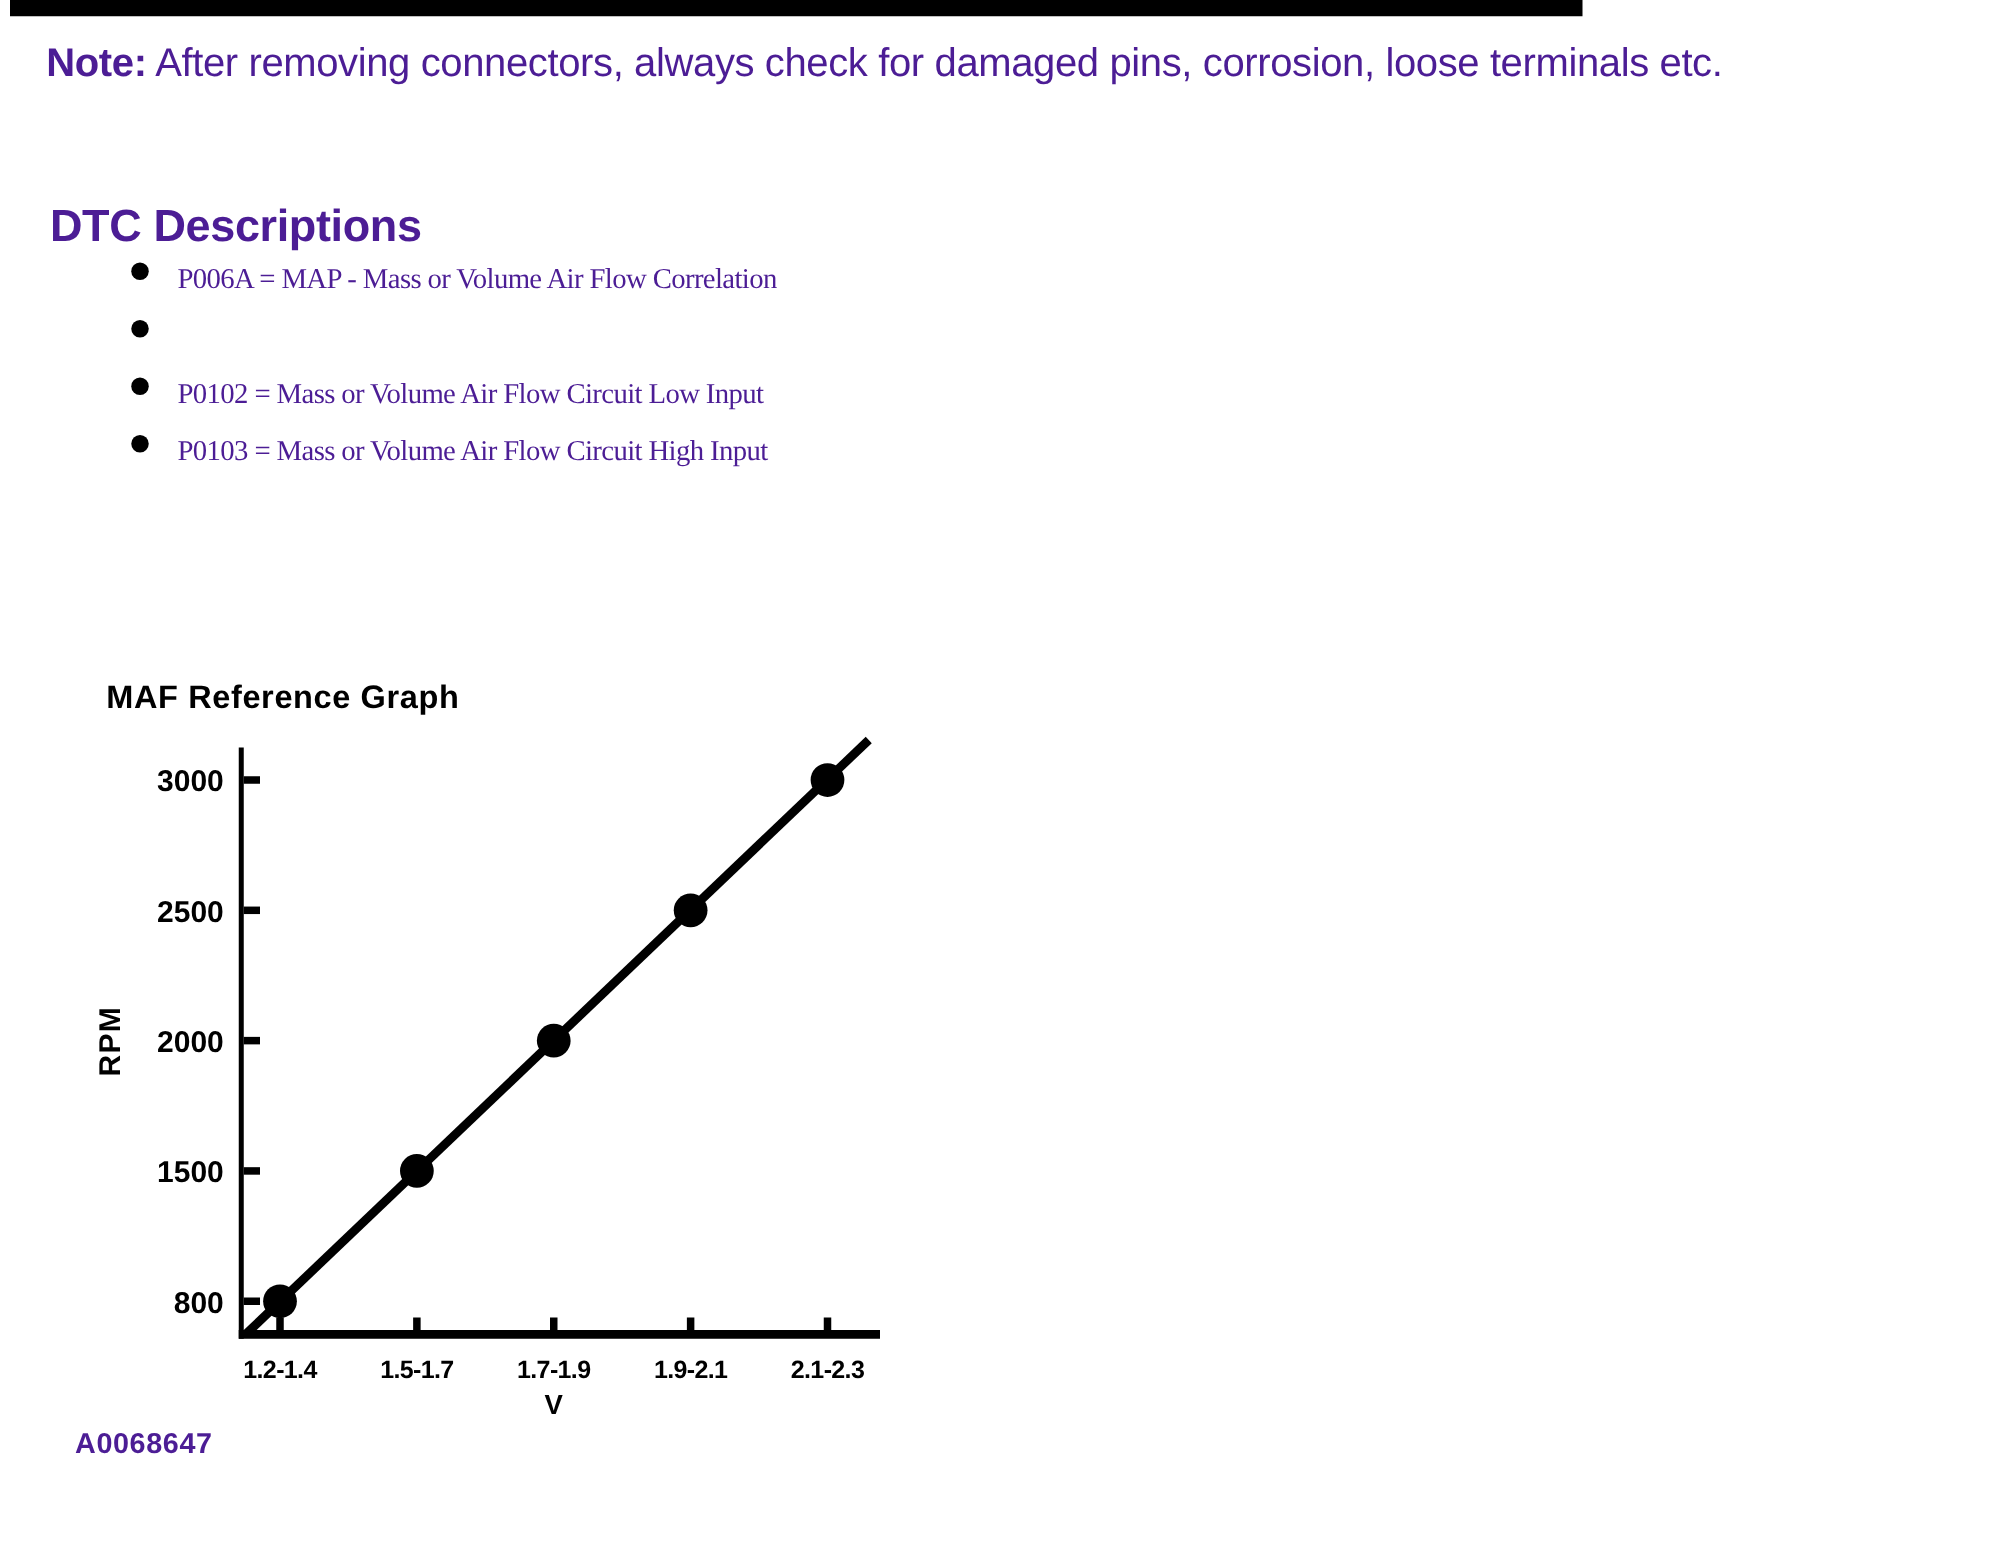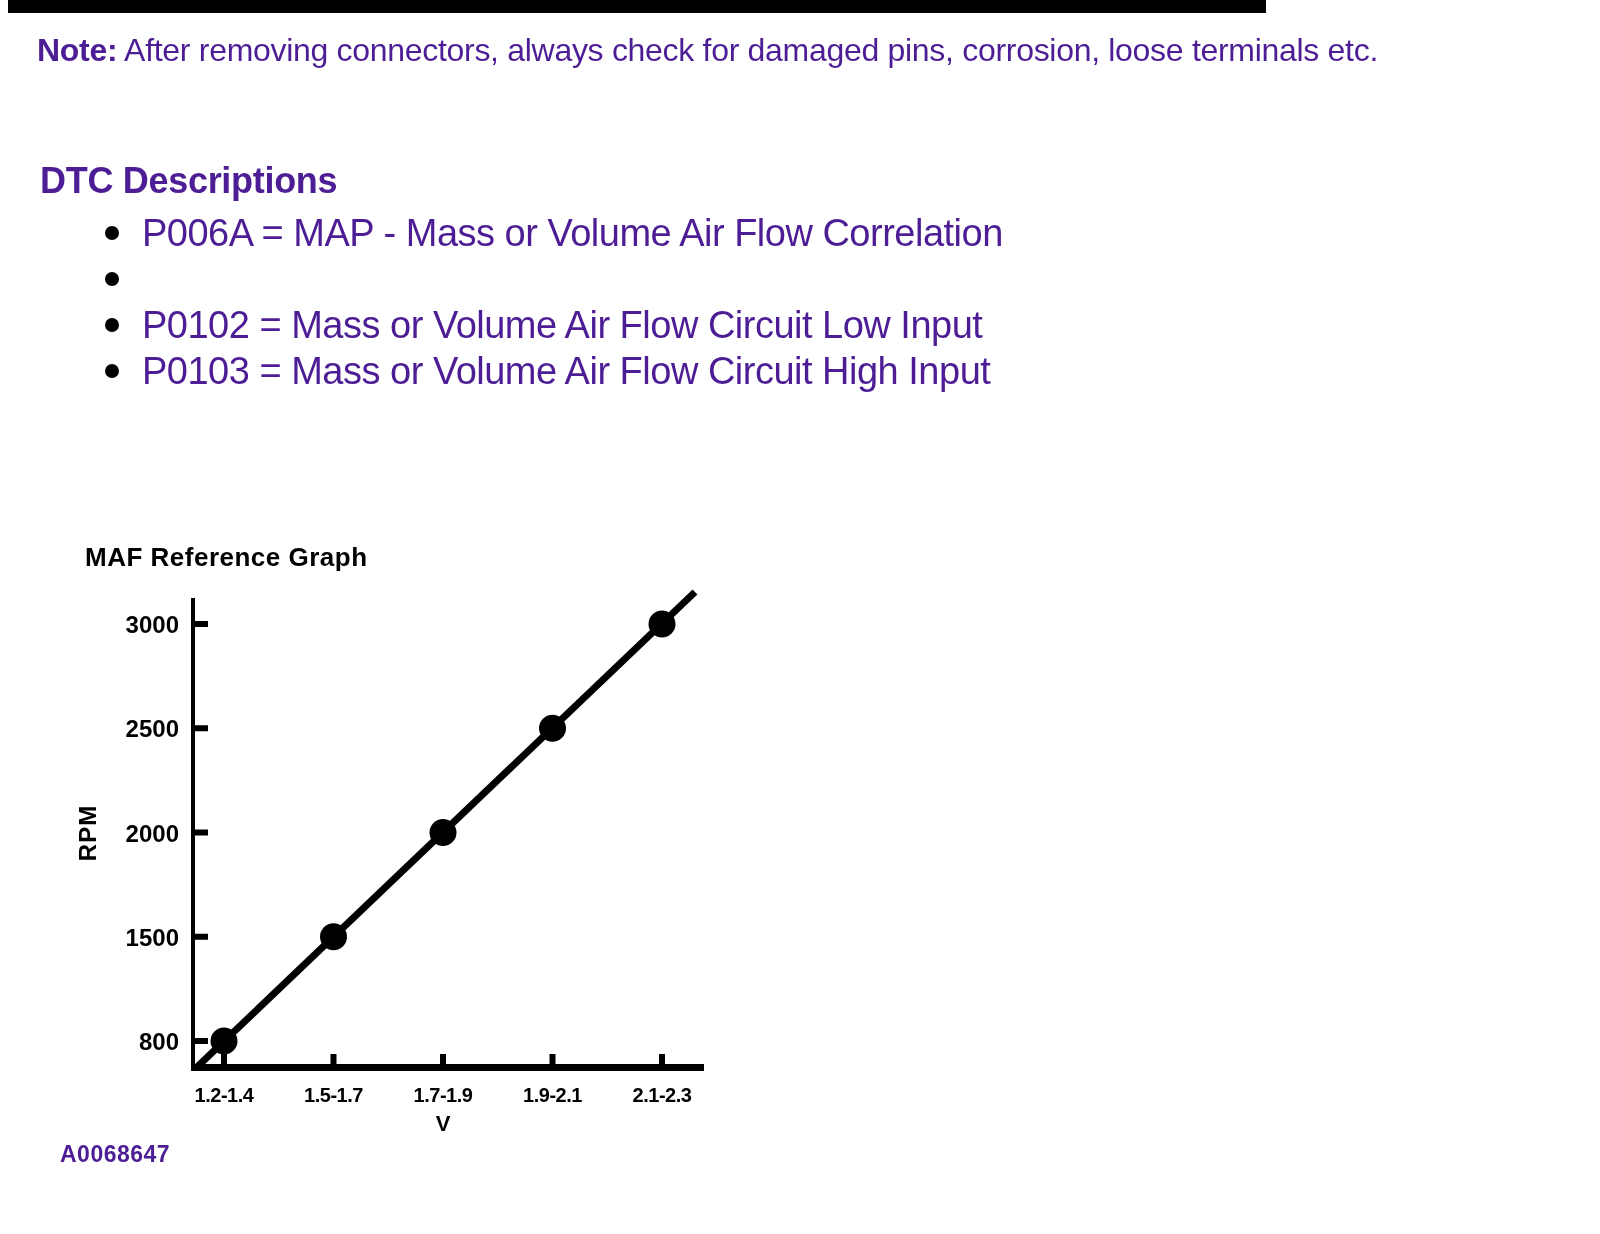--- a/index.html
+++ b/index.html
@@ -20,22 +20,22 @@
   }
   .note strong { font-weight:bold; }
   .section-heading {
     position:absolute; left:40px; top:116px;
     font-size:36px; font-weight:bold; letter-spacing:-0.3px;margin-top:44px;
   }
   .dtc-list {
     position:absolute; left:105px; top:210px; list-style:none;
   }
   .dtc-item {
-    display:flex; align-items:center; height:46px;
-    font-size:38px; letter-spacing:-0.5px; white-space:nowrap;
+    display:flex; align-items:flex-start; height:46px;
+    font-size:23px; letter-spacing:-0.5px; white-space:nowrap;font-family:Liberation Serif, serif;
   }
   .bullet-dot {
     width:14px; height:14px; border-radius:50%; background:#000000;
     margin-right:23px; flex:0 0 auto;
   }
   #maf-chart { position:absolute; left:0; top:530px; }
   #maf-chart text {
     font-family:"Liberation Sans", sans-serif;
     font-weight:bold; fill:#000000;
   }

